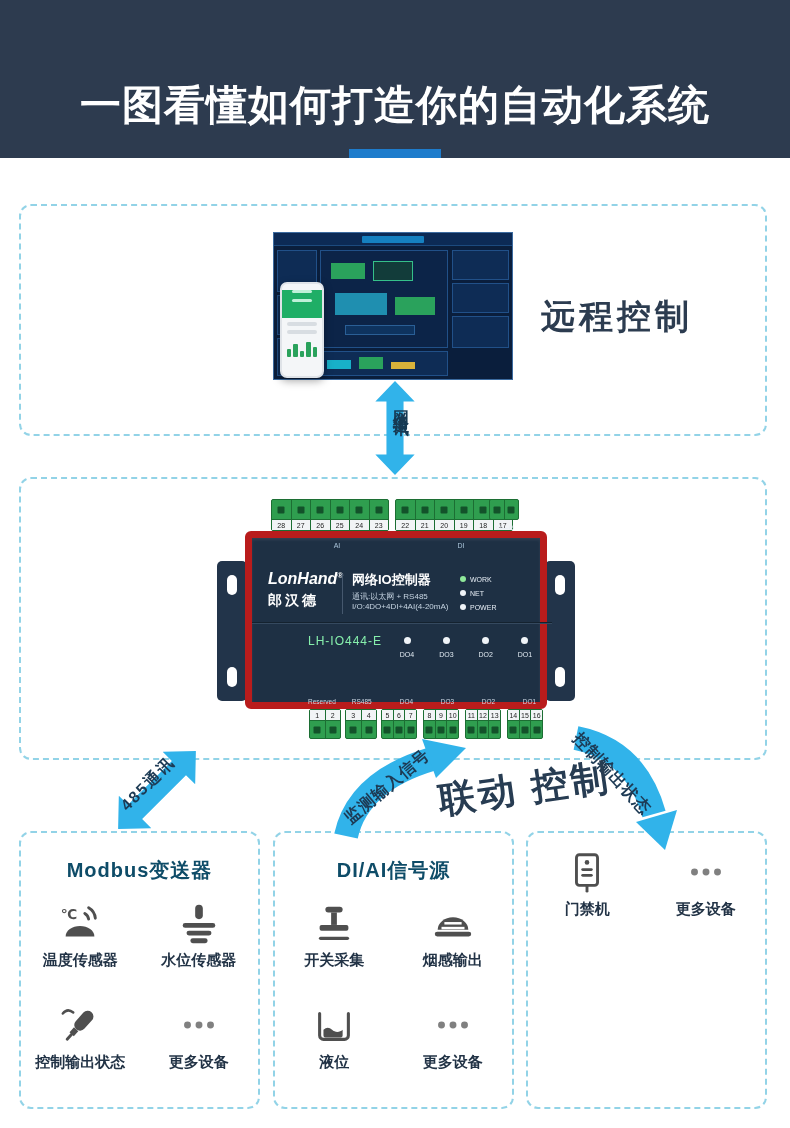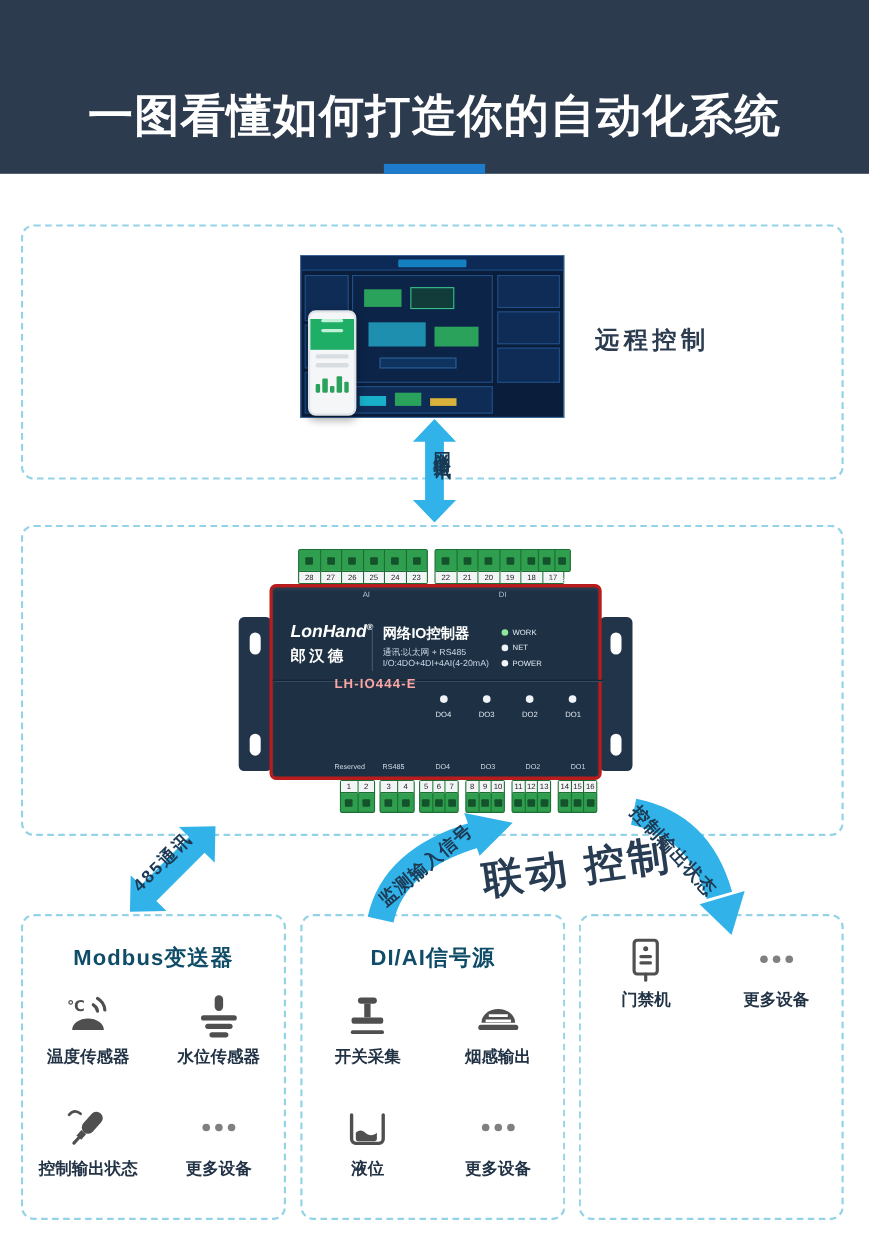--- a/index.html
+++ b/index.html
@@ -46,21 +46,21 @@
            border:2px solid #dfe3e8; border-radius:7px; box-shadow:0 3px 8px rgba(0,0,0,.35); overflow:hidden; }
   .ph-head { height:28px; background:#1fae66; }
   .ph-dot  { width:20px; height:3px; background:#bff0d8; border-radius:2px; margin:6px auto 0; }
   .ph-line { margin:4px 5px 0; height:4px; background:#d8dde2; border-radius:2px; }
   .ph-chart { margin:5px 5px 0; height:18px; display:flex; gap:2px; align-items:flex-end; }
   .ph-chart span { display:block; width:6px; background:#2aa25c; border-radius:1px; }
 
   .cloud { position:absolute; left:408px; top:116px; width:112px; height:58px; }
   .cloud-label { position:absolute; left:0; top:28px; width:112px; text-align:center;
                  color:#ffffff; font-weight:bold; font-size:16px; letter-spacing:2px; }
-  .remote-label { position:absolute; left:520px; top:88px; font-size:22px; font-weight:bold;
+  .remote-label { position:absolute; left:520px; top:88px; font-size:34px; font-weight:bold;
                   color:#2c3c50; letter-spacing:4px; }
 
   
   .net-arrow { position:absolute; left:372px; top:381px; width:46px; height:94px; z-index:4; }
   .net-label { position:absolute; left:390px; top:398px; writing-mode:vertical-rl; z-index:5;
                font-size:16px; font-weight:bold; color:#173a54; letter-spacing:3px; }
 
   
   .device { position:absolute; inset:0; }
   .device > div { position:absolute; }
@@ -80,38 +80,38 @@
   .screw { flex:1; position:relative; }
   .screw::after { content:""; position:absolute; left:50%; top:50%; transform:translate(-50%,-50%);
                   width:7px; height:7px; background:#13522a; border-radius:1px; }
   .pnum { height:11px; background:#f2f4f6; color:#222; font-size:7px; line-height:11px;
           text-align:center; border-top:1px solid #1c6e33; }
   .bstrip .pnum { border-top:none; border-bottom:1px solid #1c6e33; }
   .power-sym { left:462px; top:45px; width:44px; text-align:center; font-size:7px; color:#e8eef4; }
   .power-lab { left:458px; top:54px; width:52px; text-align:center; font-size:6px; color:#cdd8e4; }
 
   .dev-body { left:224px; top:52px; width:302px; height:178px; background:#1e3044;
-              border:3px solid #b91c1c; border-radius:6px; box-shadow:inset 0 2px 3px rgba(255,255,255,.08); }
+              border:7px solid #b91c1c; border-radius:6px; box-shadow:inset 0 2px 3px rgba(255,255,255,.08); }
   .dev-body > div { position:absolute; }
   .grp-lab { top:4px; width:30px; text-align:center; font-size:7px; color:#aac4da; }
   .grp-ai { left:70px; } .grp-di { left:194px; }
   .brand { left:16px; top:32px; color:#ffffff; font-size:16px; font-weight:bold; font-style:italic; }
   .brand sup { font-size:8px; }
   .brand-cn { left:16px; top:54px; font-size:14px; font-weight:bold; color:#ffffff; letter-spacing:3px; }
   .vline { left:90px; top:36px; width:1px; height:40px; background:#46586e; }
   .prod  { left:100px; top:33px; font-size:13px; font-weight:bold; color:#ffffff; }
   .spec1 { left:100px; top:53px; font-size:8px; color:#c6d4e2; }
   .spec2 { left:100px; top:64px; font-size:8px; color:#c6d4e2; }
   .status-leds { left:208px; top:34px; }
   .led-row { display:flex; align-items:center; gap:4px; height:14px; }
   .led-dot { width:6px; height:6px; border-radius:50%; background:#f0f4f8; display:inline-block; }
   .led-dot.on { background:#8fe89a; }
   .led-label { font-size:7px; color:#e6edf4; }
   .seam { left:0; top:84px; width:300px; height:2px; background:#14222f; border-bottom:1px solid #35495f; }
-  .model { left:56px; top:80px; font-size:12px; font-weight:bold; color:#fca5a5; letter-spacing:1px; }
+  .model { left:56px; top:96px; font-size:12px; font-weight:normal; color:#86efac; letter-spacing:1px; }
   .do-leds { left:140px; top:92px; width:148px; display:flex; justify-content:space-between; }
   .do-col { width:30px; text-align:center; }
   .do-col .led-dot { width:7px; height:7px; margin:0 auto; }
   .do-col .do-lab { font-size:7px; color:#dfe8f0; margin-top:3px; }
   .bl-labels { left:56px; top:160px; display:flex; gap:16px; font-size:6.5px; color:#cdd8e4; }
   .br-labels { left:134px; top:160px; width:164px; display:flex; justify-content:space-around;
                font-size:6.5px; color:#cdd8e4; }
 
   
   .rs-arrow { position:absolute; left:134px; top:735px; width:46px; height:110px;

